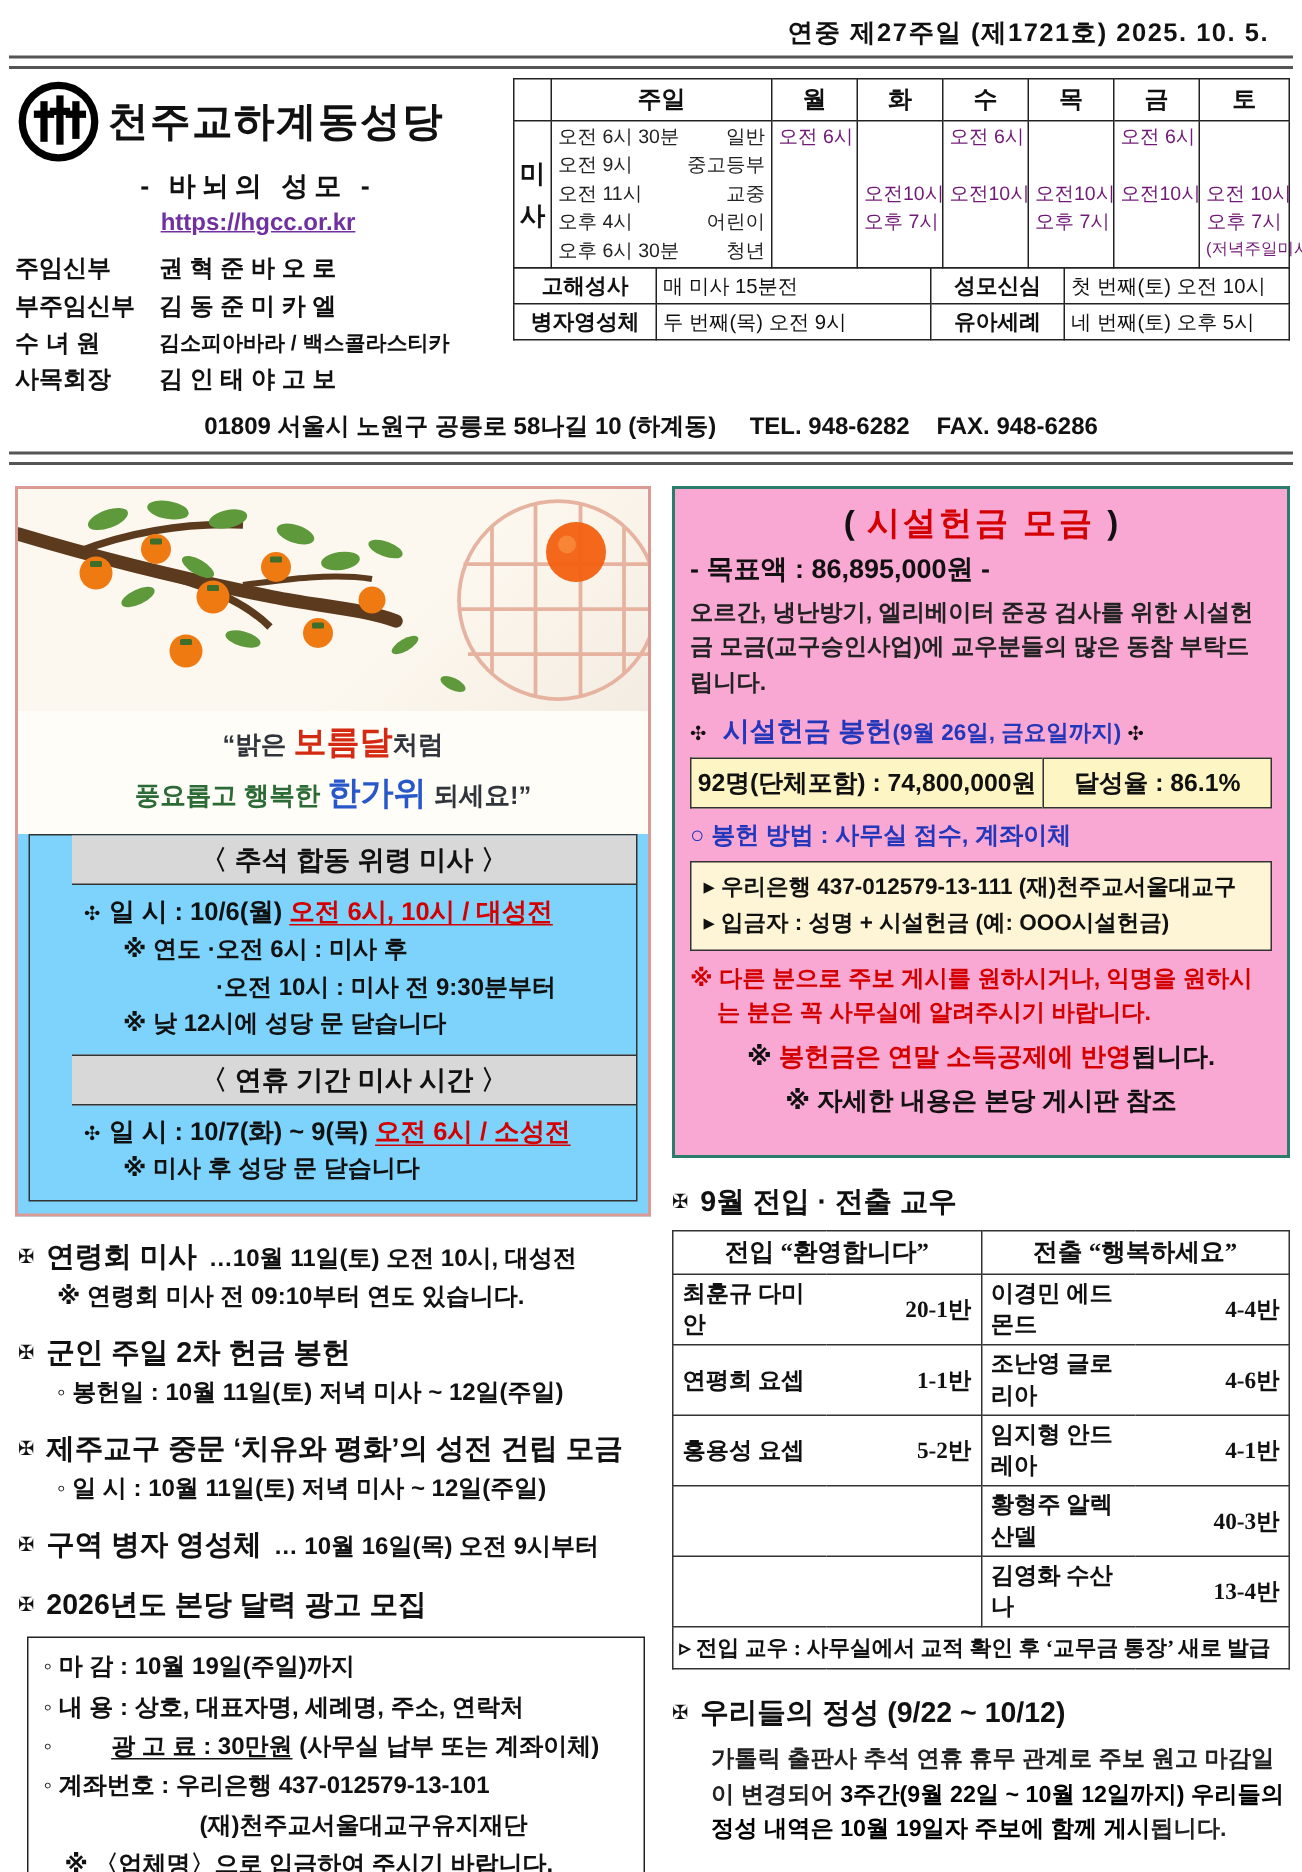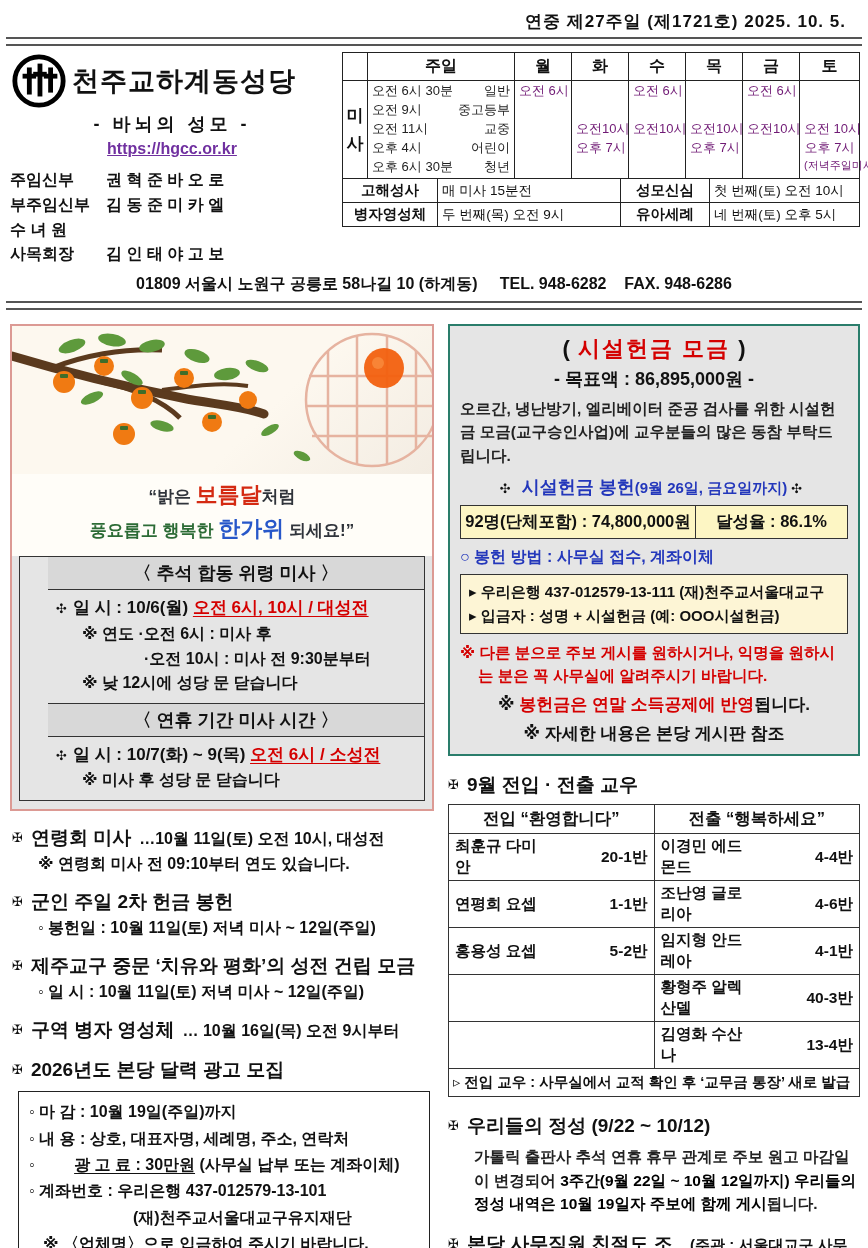--- a/index.html
+++ b/index.html
@@ -31,21 +31,21 @@
   .sat-small{font-size:11px;}
   .t2{width:518px;font-size:13.5px;margin-top:-1px;}
   .t2 td{border:1.6px solid #222;padding:2px 4px;vertical-align:middle;}
   .t2 .lab{font-weight:bold;text-align:center;font-size:14.5px;width:84px;}
   .addr{text-align:center;font-weight:bold;font-size:16px;padding:7px 0 6px;}
   
   .cols{display:flex;gap:14px;padding:14px 8px 0 10px;}
   .lcol{width:424px;}
   .rcol{flex:1;}
   
-  .chu{border:2px solid #dc9a94;background:#e5e5e5;}
+  .chu{border:2px solid #dc9a94;background:#7dd3fc;}
   .art{position:relative;height:148px;background:linear-gradient(135deg,#fdf8ef 60%,#f3ece2 100%);overflow:hidden;}
   .greet{padding:4px 0 10px;text-align:center;font-weight:900;line-height:1.55;background:#fffdf8;}
   .greet .g1{color:#30343b;font-size:17px;}
   .greet .red{color:#d42a12;font-size:22px;}
   .greet .grn{color:#2c6b35;font-size:17px;}
   .greet .blu{color:#2757c9;font-size:22px;}
   .inner{border:1.6px solid #333;margin:0 7px 8px;padding-left:28px;}
   .gbar{background:#d8d8d8;border-bottom:1.6px solid #333;text-align:center;font-weight:bold;font-size:18px;padding:4px 0;}
   .gbar.mid{border-top:1.6px solid #333;}
   .sched{padding:5px 8px 7px;font-weight:bold;font-size:17px;line-height:1.55;}
@@ -56,42 +56,42 @@
   
   .ann{margin:14px 2px 0;}
   .ann .ttl{font-size:19px;font-weight:900;display:flex;align-items:baseline;gap:8px;}
   .ann .ttl .cross{font-size:13px;position:relative;top:-2px;}
   .ann .ttl .after{font-size:16px;font-weight:bold;}
   .ann .line{font-size:16px;font-weight:bold;padding:3px 0 0 26px;}
   .calbox{border:1.7px solid #222;margin:8px 2px 0 6px;padding:7px 10px;font-size:16px;font-weight:bold;line-height:1.65;}
   .und{text-decoration:underline;text-underline-offset:3px;margin-left:35px;}
   .calbox .cont{padding-left:104px;}
   
-  .don{border:2.2px solid #2a7d6b;padding:8px 10px 9px;background:#e5e5e5;}
+  .don{border:2.2px solid #2a7d6b;padding:8px 10px 25px;background:#f9a8d4;}
   .don .t{text-align:center;font-weight:900;font-size:22px;}
   .don .t .red{color:#d40000;letter-spacing:2px;}
-  .don .goal{text-align:center;font-weight:bold;font-size:18px;margin:3px 0 6px;}
+  .don .goal{font-weight:bold;font-size:18px;margin:3px 0 6px;}
   .don .desc{font-size:15.5px;font-weight:bold;line-height:1.5;color:#222;}
-  .don .sub{text-align:center;margin:8px 0 6px;font-weight:900;}
+  .don .sub{text-align:left;margin:8px 0 6px;font-weight:900;}
   .don .sub .b{color:#2337bb;font-size:18px;}
   .don .sub .s{color:#2337bb;font-size:15px;font-weight:bold;}
   .stats{display:flex;margin:2px 0 8px;}
   .stats div{border:1.6px solid #333;background:#fdf6c4;font-weight:900;font-size:16.5px;text-align:center;padding:5px 0;}
   .stats .a{flex:1.55;border-right:none;}
   .stats .b{flex:1;}
   .method{color:#2337bb;font-weight:900;font-size:16px;margin:2px 0 6px;}
   .acct{border:1.6px solid #333;background:#fdf5d5;padding:5px 8px;font-weight:bold;font-size:15px;line-height:1.6;}
   .rnote{color:#d40000;font-weight:900;font-size:15.5px;line-height:1.5;margin-top:7px;padding-left:18px;text-indent:-18px;}
   .bnote{font-weight:700;font-size:17px;margin-top:6px;text-align:center;}
   .bnote .red{color:#d40000;}
   
   .ttl2{font-size:19px;font-weight:900;display:flex;align-items:baseline;gap:8px;margin:16px 0 6px;}
   .ttl2 .cross{font-size:13px;position:relative;top:-2px;}
   .t3{width:100%;font-size:15.5px;}
-  .t3 td,.t3 th{border:1.6px solid #333;padding:2px 6px;}
+  .t3 td,.t3 th{border:1.6px solid #333;padding:2px 6px;font-family:Liberation Serif, serif;}
   .t3 th{font-size:16.5px;text-align:center;padding:3px 0;}
   .t3 .nm{border-right:none;font-weight:bold;}
   .t3 .cl{border-left:none;text-align:right;width:62px;font-weight:bold;white-space:nowrap;}
   .t3 .ft{font-weight:900;font-size:14.5px;padding:4px 4px;}
   
   .para{font-size:15.5px;font-weight:bold;color:#222;line-height:1.5;padding-left:26px;margin-top:2px;}
   .para .bb{font-weight:900;color:#000;}
   .ttl2 .sfx{font-size:15px;font-weight:bold;}
 </style>
 </head>
@@ -124,20 +124,21 @@
         <div class="row">
             <span class="role">주임신부</span>
             <span>권 혁 준  바 오 로</span>
           </div>
         <div class="row">
             <span class="role">부주임신부</span>
             <span>김 동 준  미 카 엘</span>
           </div>
         <div class="row">
             <span class="role">수 녀 원</span>
+            <span class="small">김소피아바라 / 백스콜라스티카</span>
           </div>
         <div class="row">
             <span class="role">사목회장</span>
             <span>김 인 태  야 고 보</span>
           </div>
       </div>
     </div>
 
     <div class="mtables">
       <table class="t1">

